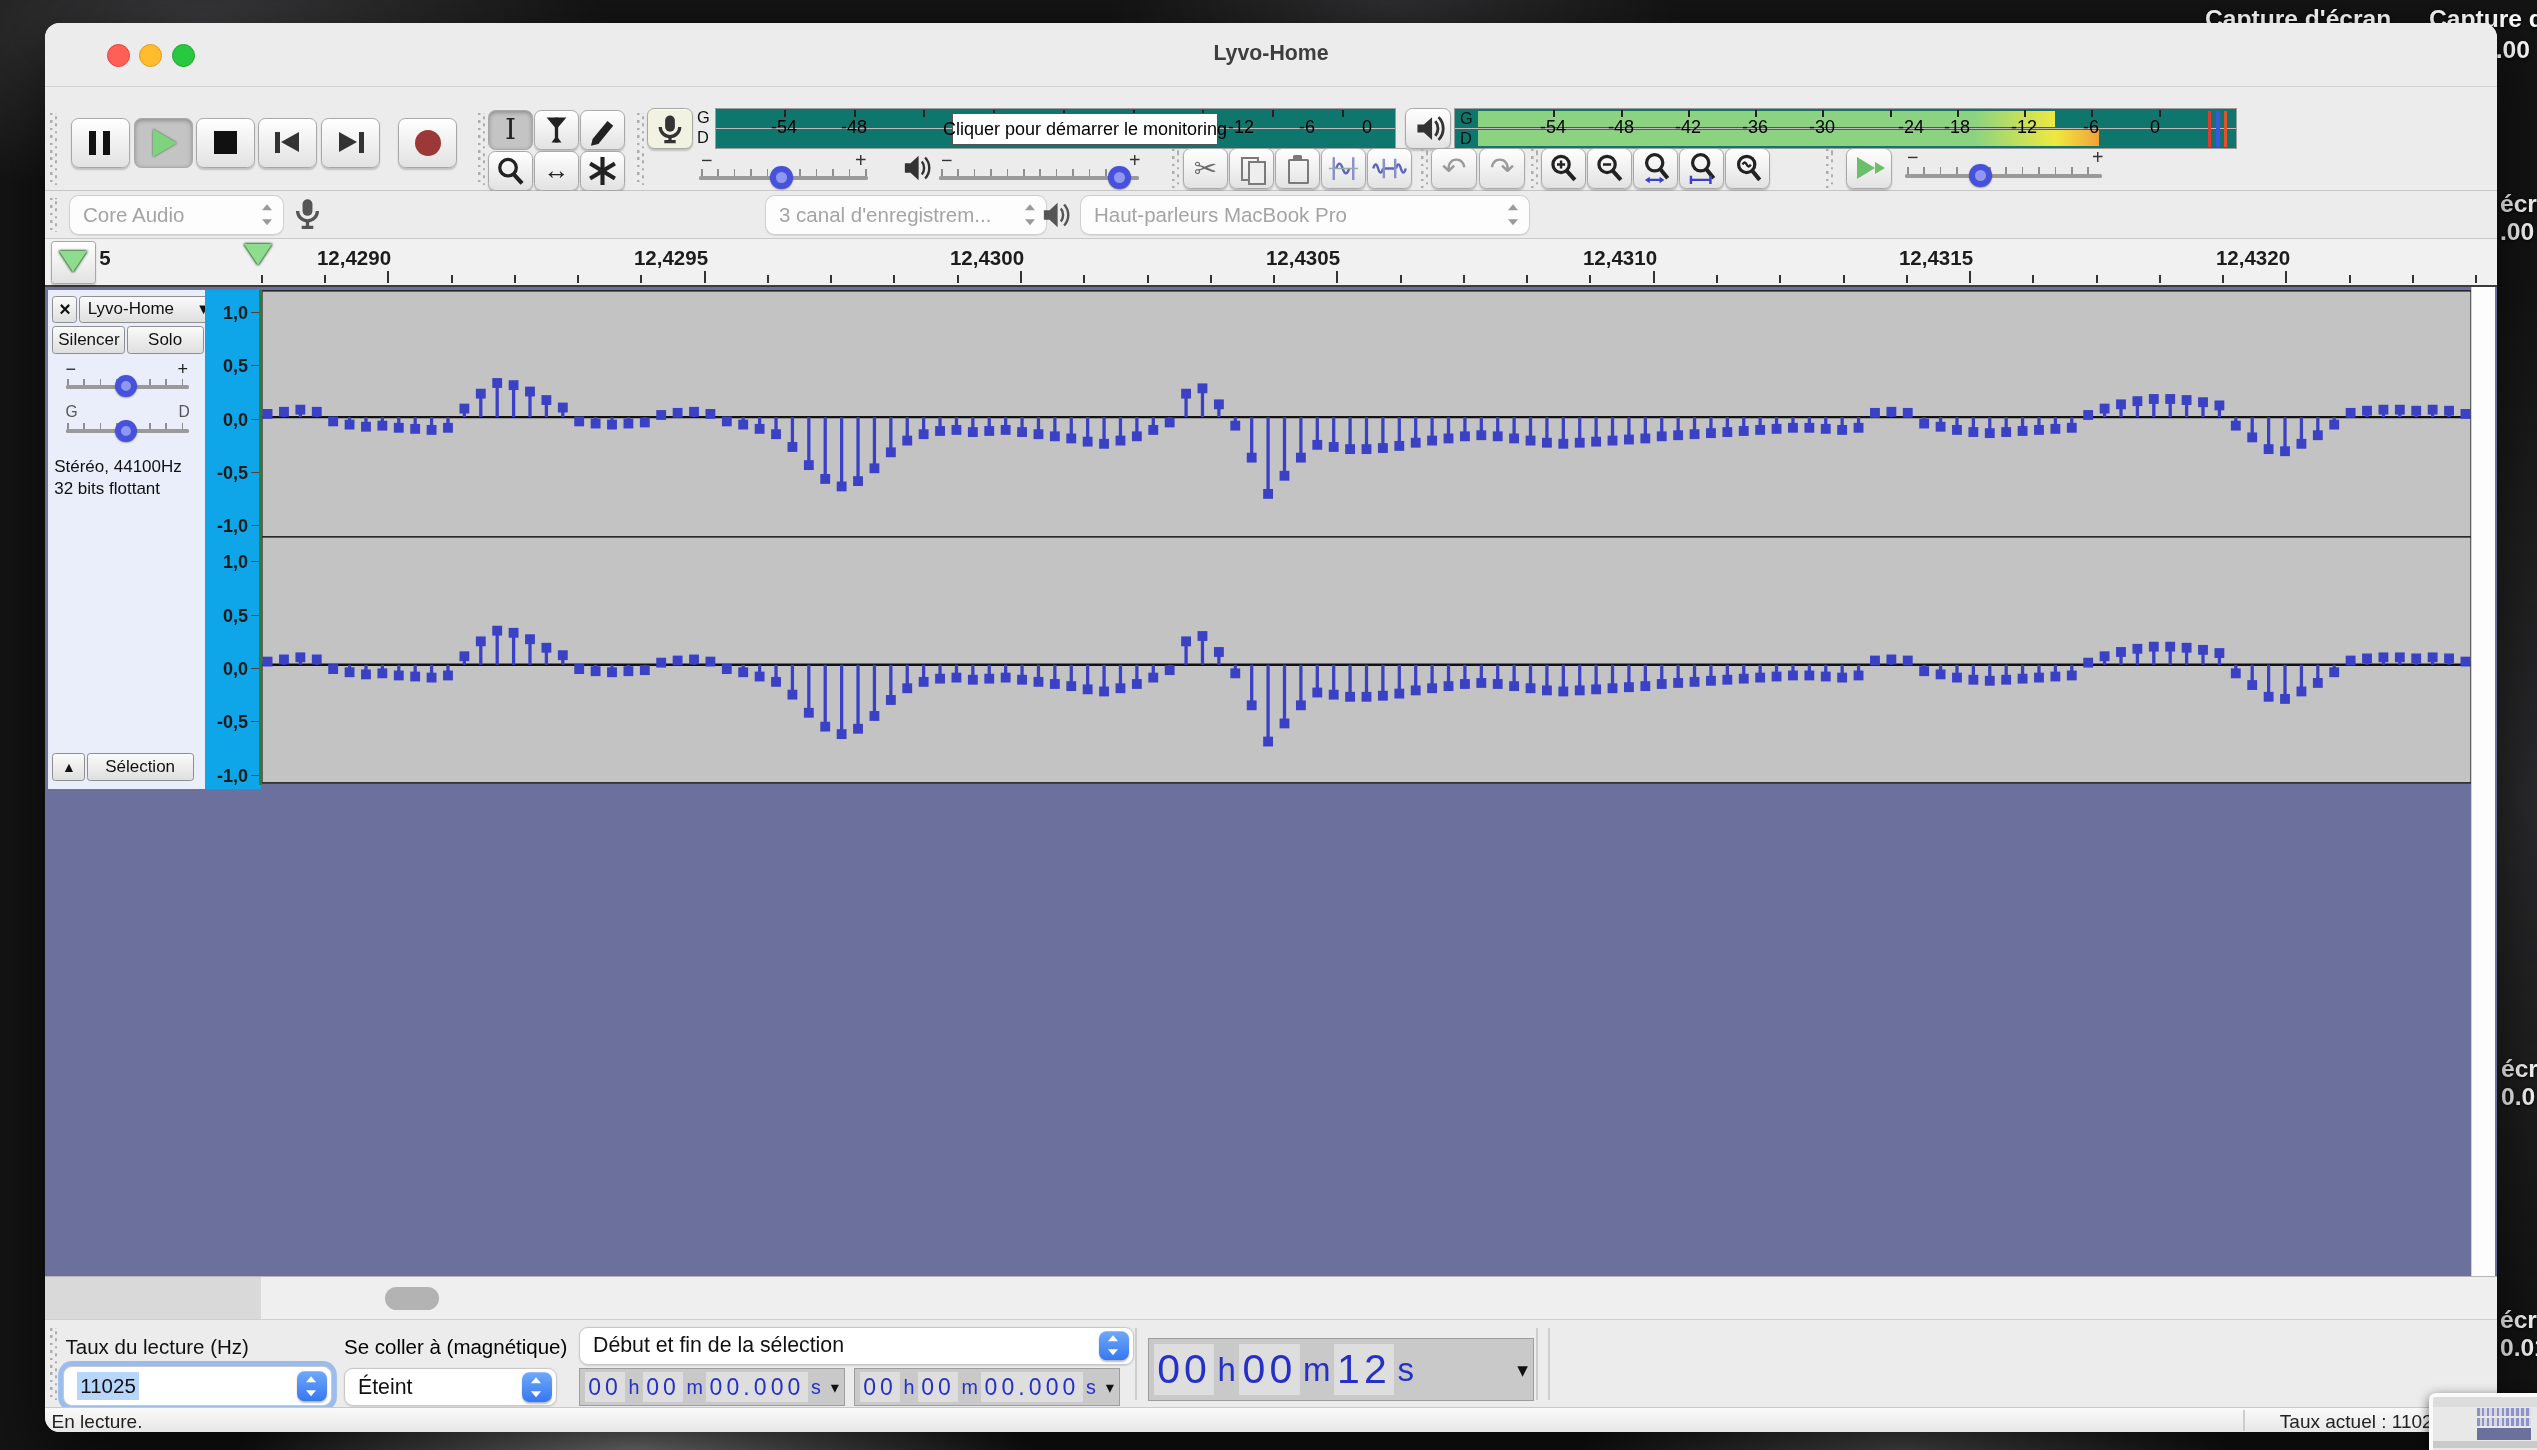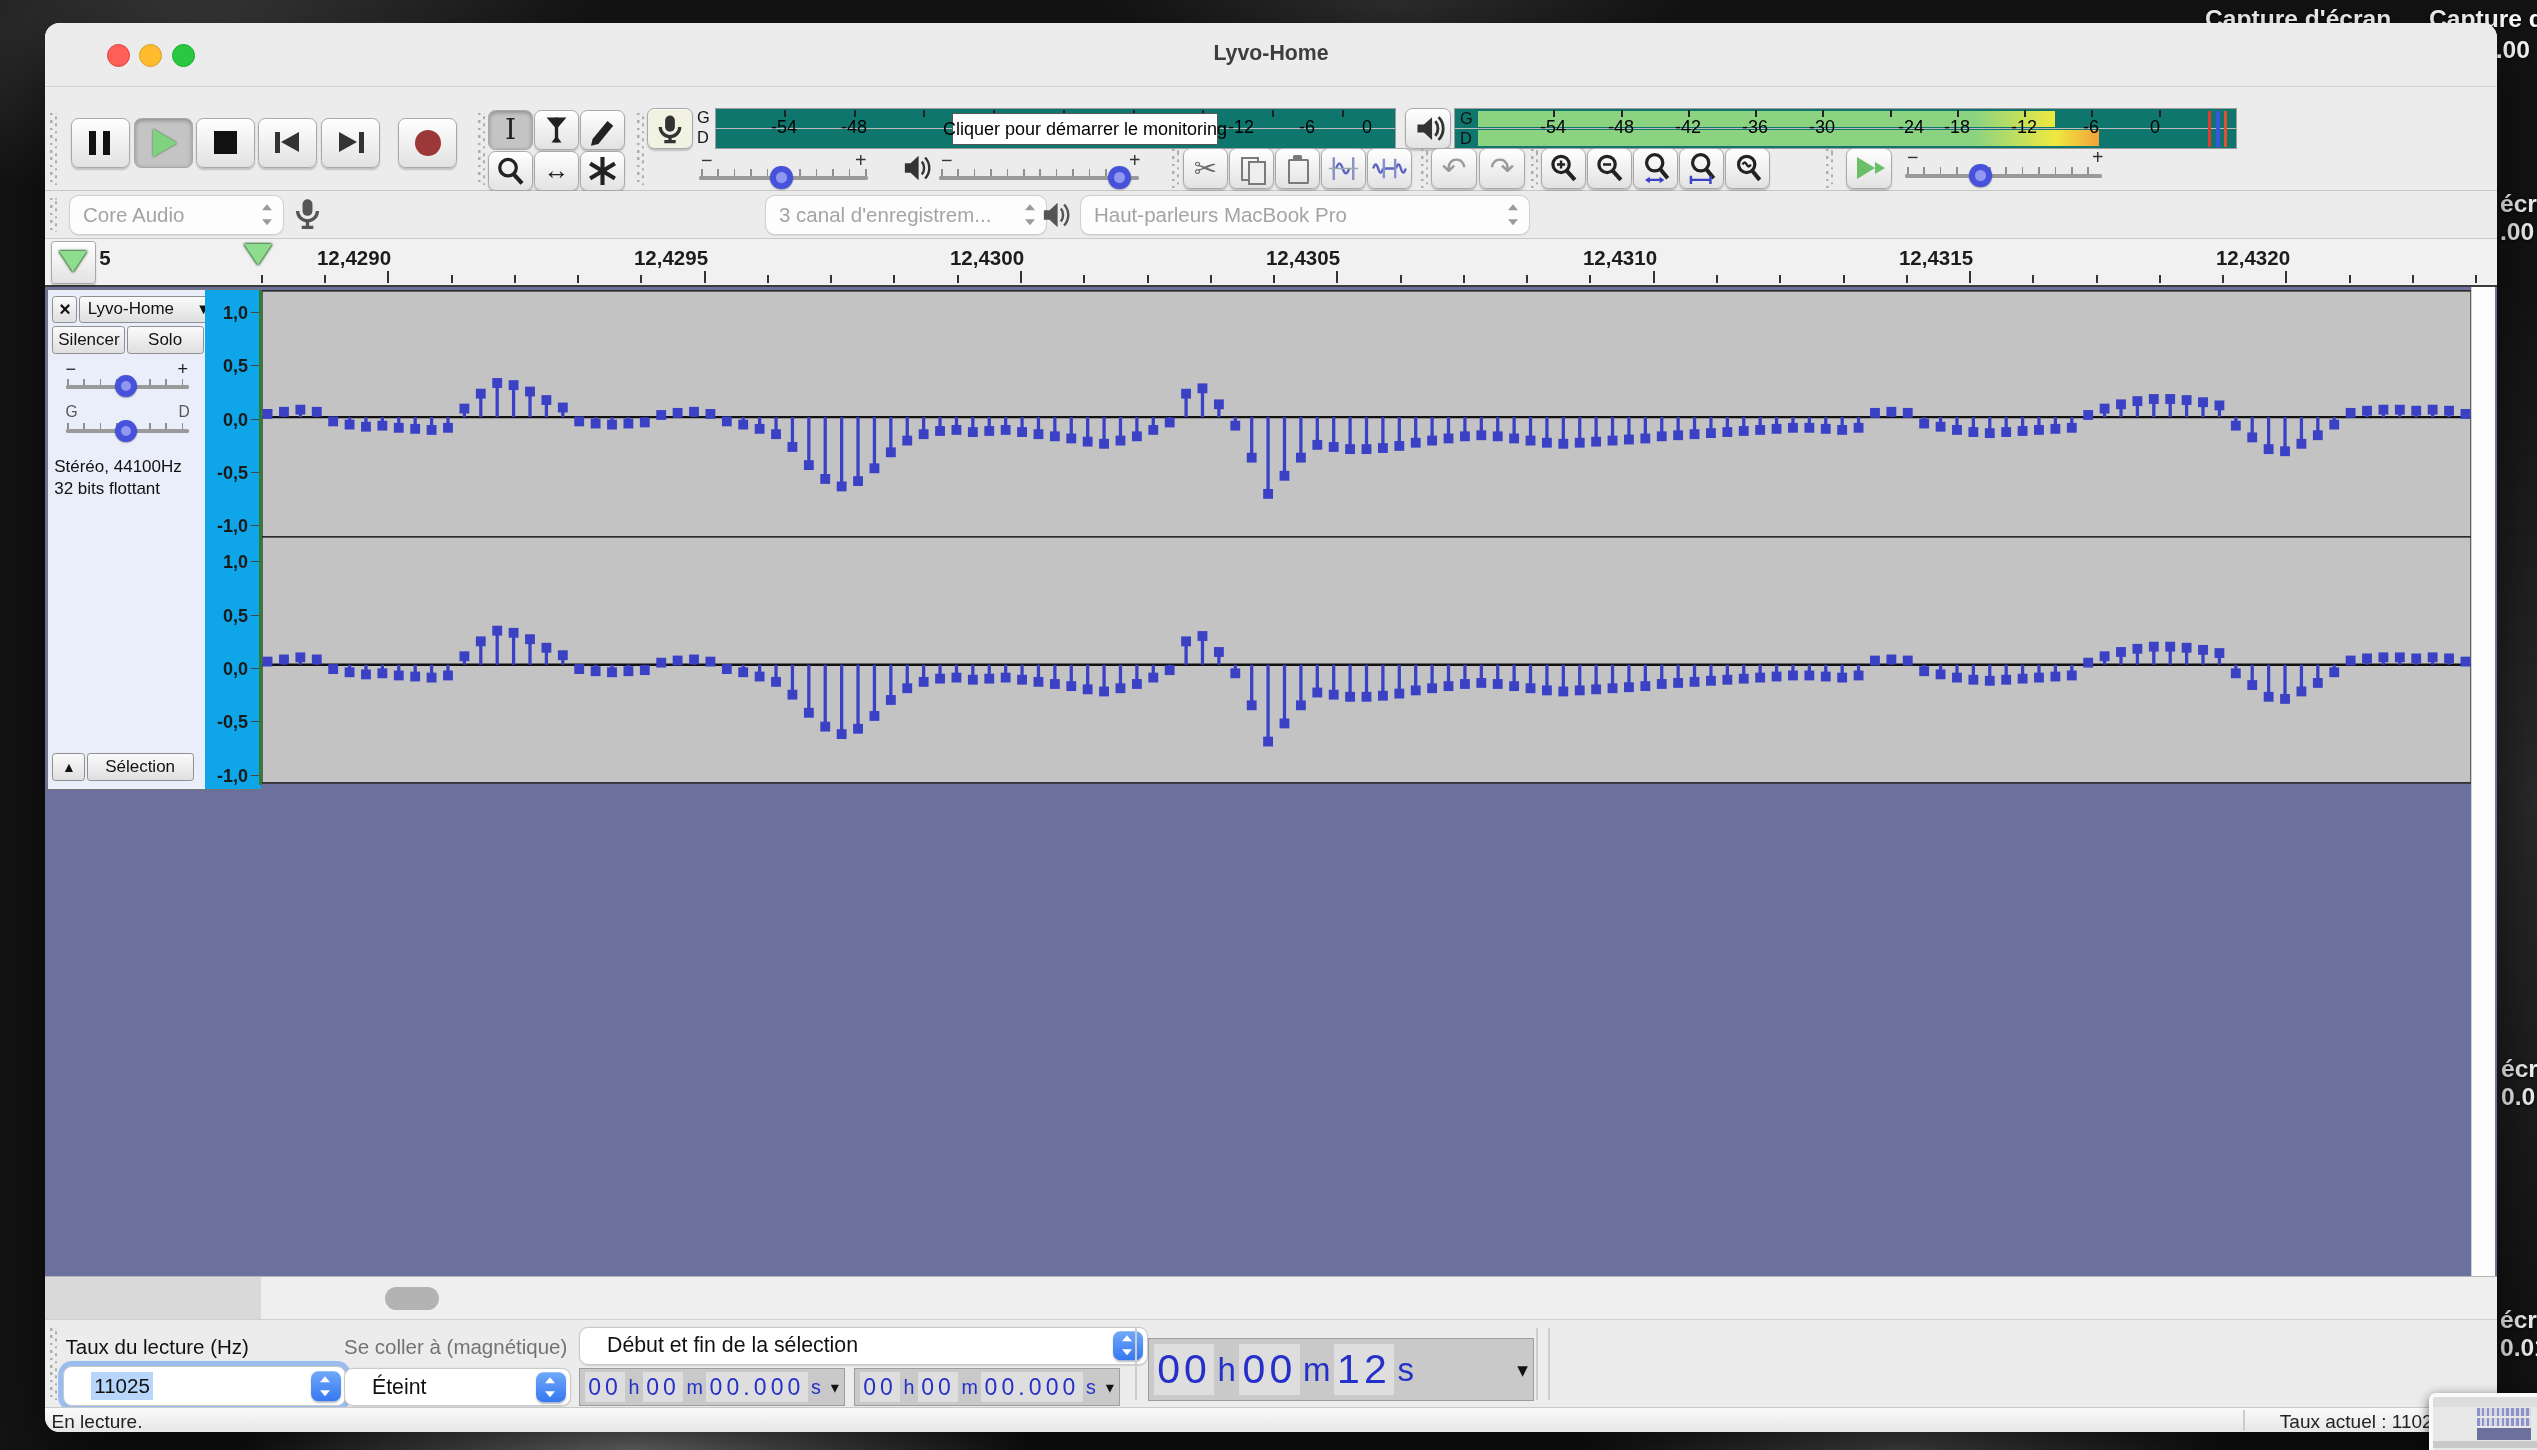--- a/index.html
+++ b/index.html
@@ -51,21 +51,21 @@
   .chev-gray:after{bottom:0;border-top:6.6px solid #9a9a9a}
   
   .bluestep{position:absolute;width:29.5px;height:29.5px;border-radius:7.4px;
       background:linear-gradient(#6fa9f8,#3577f2);top:50%;transform:translateY(-50%);right:4.1px;
       box-shadow:0 0.8px 1.6px rgba(0,0,0,.25)}
   .bluestep:before,.bluestep:after{content:"";position:absolute;left:50%;margin-left:-5.7px;
       border-left:5.7px solid transparent;border-right:5.7px solid transparent}
   .bluestep:before{top:4.9px;border-bottom:6.6px solid #fff}
   .bluestep:after{bottom:4.9px;border-top:6.6px solid #fff}
   .whsel{position:absolute;background:#fff;border:0.8px solid #c9c9c9;border-radius:9px;
-      font-size:21.3px;color:#111;display:flex;align-items:center;padding-left:27px;
+      font-size:21.3px;color:#111;display:flex;align-items:center;padding-left:13px;
       box-shadow:0 0.8px 1.6px rgba(0,0,0,.12)}
   
   .meterbox{position:absolute;background:#0f766e;border:0.8px solid #9b9b9b}
   .mtick{position:absolute;width:1.6px;height:7.4px;background:#222;top:0.8px}
   .mnum{position:absolute;font-size:18px;color:#000;transform:translateX(-50%);top:7.4px}
   
   .tl-label{position:absolute;font-size:20.5px;font-weight:700;color:#1c1c1c;transform:translateX(-50%)}
   .tl-tick{position:absolute;width:1.6px;background:#333;bottom:2.5px}
   .tri-green{width:0;height:0;border-left:14px solid transparent;border-right:14px solid transparent;
       border-top:21.3px solid #8edc8e;filter:drop-shadow(0 0 0.8px #1c5c1c) drop-shadow(0 0 0.8px #1c5c1c)}
@@ -1057,21 +1057,21 @@
 
   <div class="abs" style="left:0;top:1296px;width:100%;height:89px;background:#ececec;border-top:0.8px solid #cfcfcf">
     <div class="grip" style="left:4.9px;top:8.2px;height:72px"></div>
 
     <div class="abs" style="left:20.5px;top:14.8px;font-size:20.5px;color:#111">Taux du lecture (Hz)</div>
     <div class="whsel" style="left:18px;top:46px;width:254px;height:38px;box-shadow:0 0 0 4.9px rgba(90,150,240,.55)">
       <span style="background:#b8d6fb;padding:1.6px 3.3px;font-size:20.5px">11025</span>
       <span class="bluestep"></span>
     </div>
 
-    <div class="abs" style="left:299px;top:14.8px;font-size:20.5px;color:#737373">Se coller à (magnétique)</div>
+    <div class="abs" style="left:299px;top:14.8px;font-size:20.5px;color:#000000">Se coller à (magnétique)</div>
     <div class="whsel" style="left:299px;top:48px;width:198px;height:36px">
       <span>Éteint</span>
       <span class="bluestep"></span>
     </div>
 
     <div class="whsel" style="left:534px;top:6.6px;width:540px;height:36px">
       <span>Début et fin de la sélection</span>
       <span class="bluestep"></span>
     </div>
 

